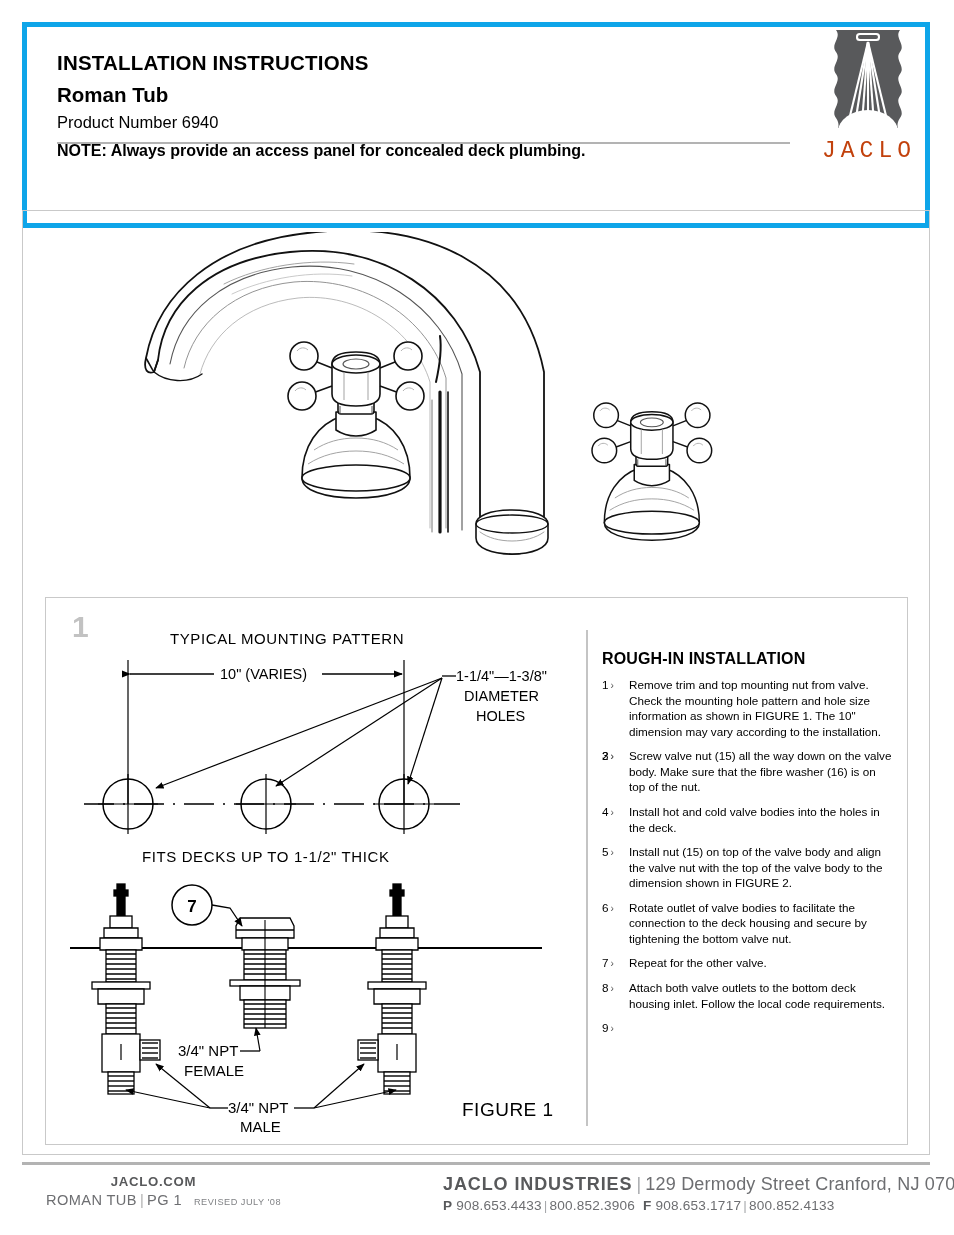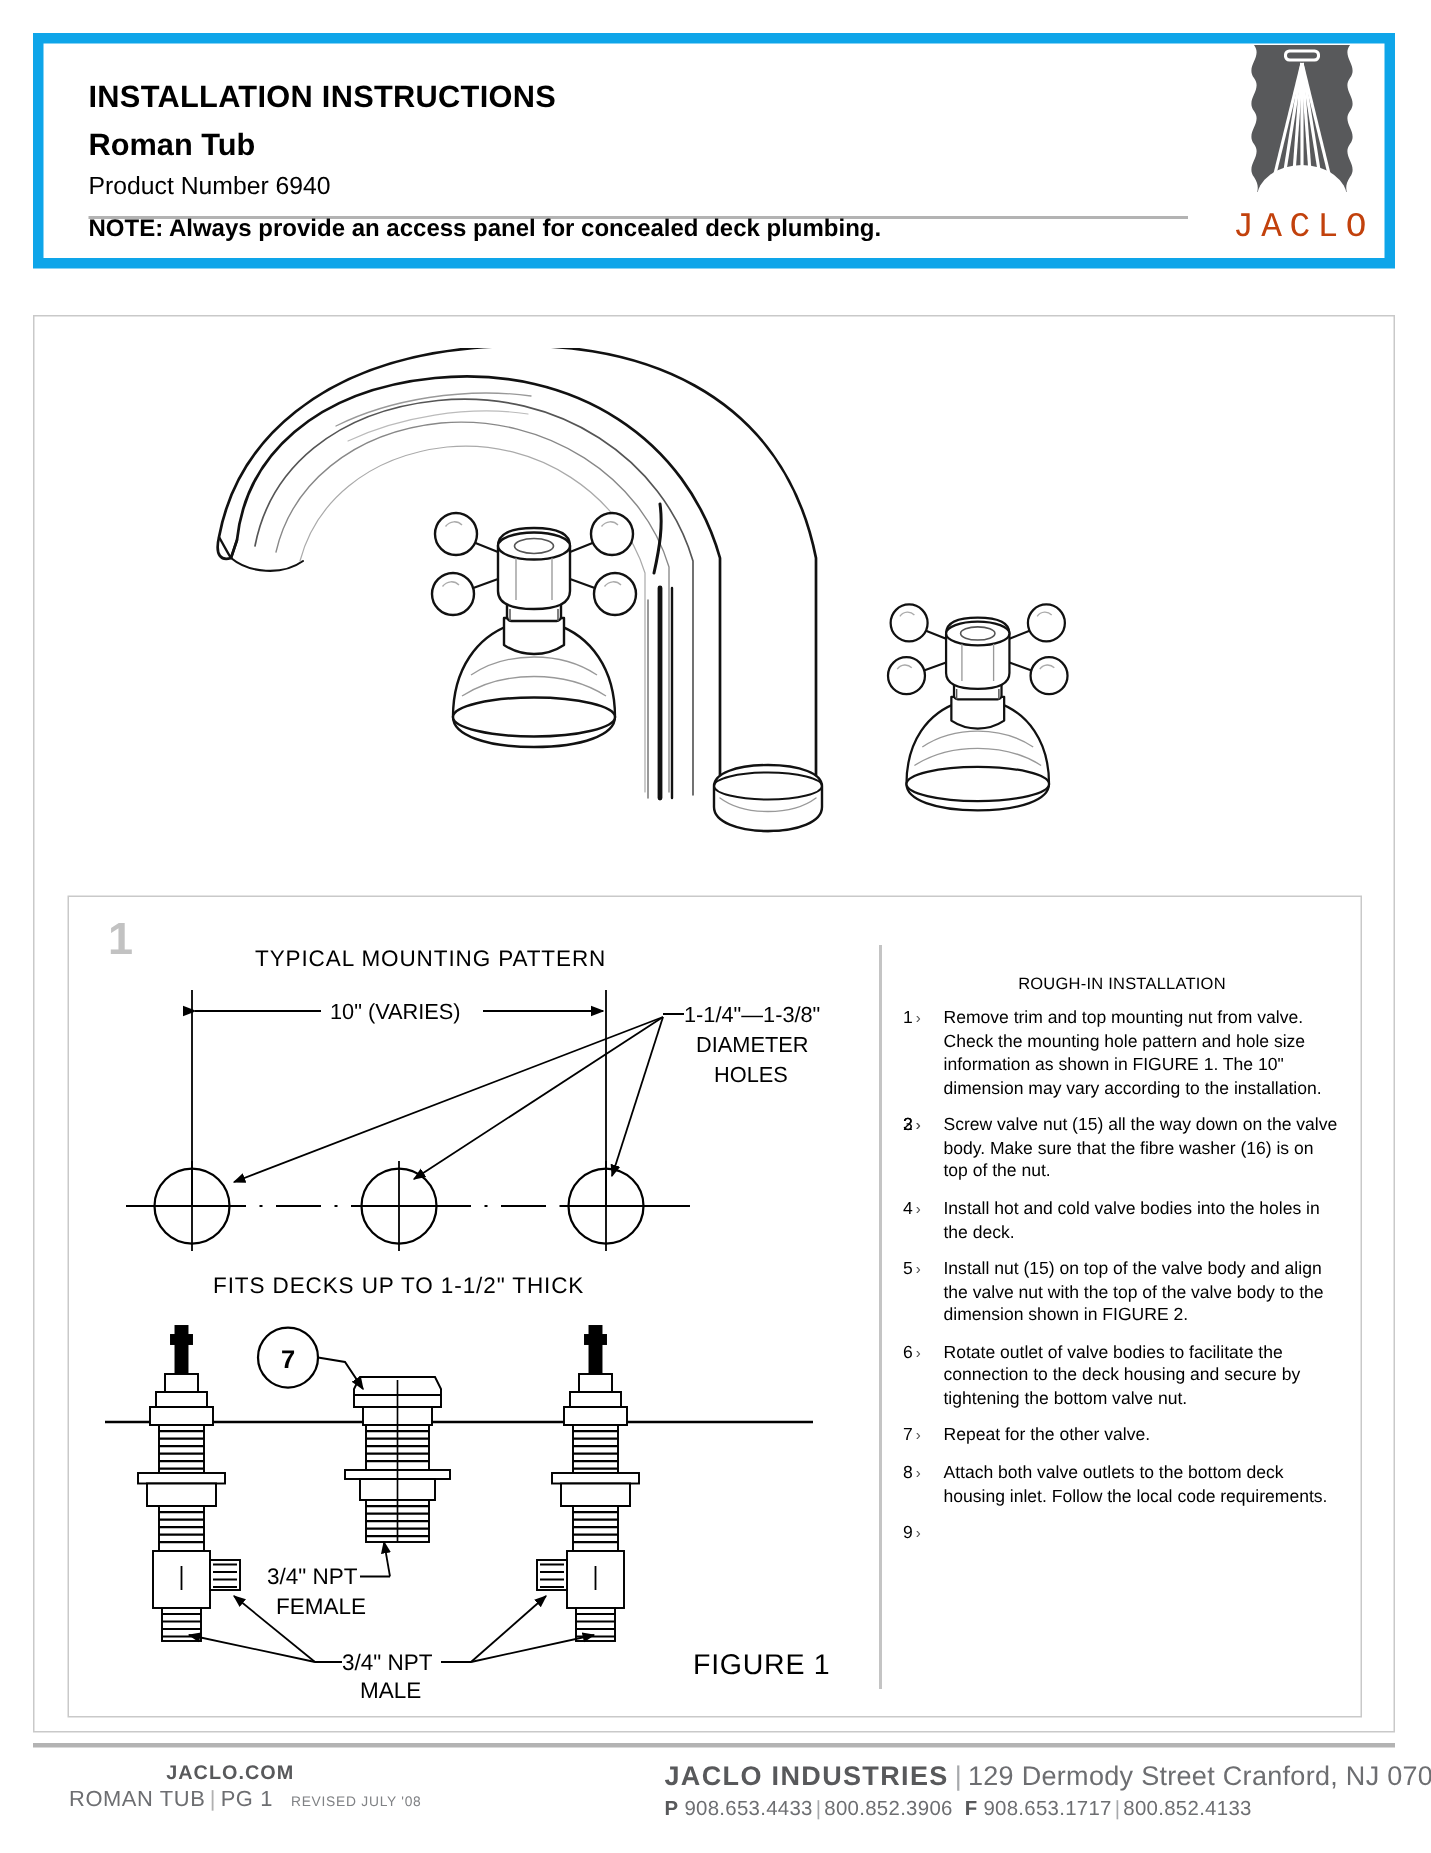--- a/index.html
+++ b/index.html
@@ -16,22 +16,22 @@
     color: #000000;
     overflow: hidden;
   }
 
   
   .header-box {
     position: absolute;
     left: 22px;
     top: 22px;
     width: 908px;
-    height: 157px;
-    border: 7px solid #0ea5e9;
+    height: 206px;
+    border: 5px solid #0ea5e9;
     box-sizing: border-box;
   }
   .header-title {
     position: absolute;
     left: 30px;
     top: 24px;
     font-size: 20.5px;
     font-weight: bold;
     letter-spacing: 0.2px;
   }
@@ -146,25 +146,24 @@
   }
 
   
   .instructions {
     position: absolute;
     left: 556px;
     top: 52px;
     width: 292px;
   }
   .instr-heading {
-    font-size: 11px;
-    font-weight: normal;
+    font-size: 16px;
+    font-weight: bold;
     letter-spacing: 0.15px;
     margin: 0 0 9px 0;
-    text-align: center;
   }
   .instr-list { margin: 0; padding: 0; list-style: none; }
   .instr-item {
     position: relative;
     padding-left: 27px;
     margin-bottom: 9px;
     font-size: 11.7px;
     line-height: 1.33;
   }
   .instr-num {

